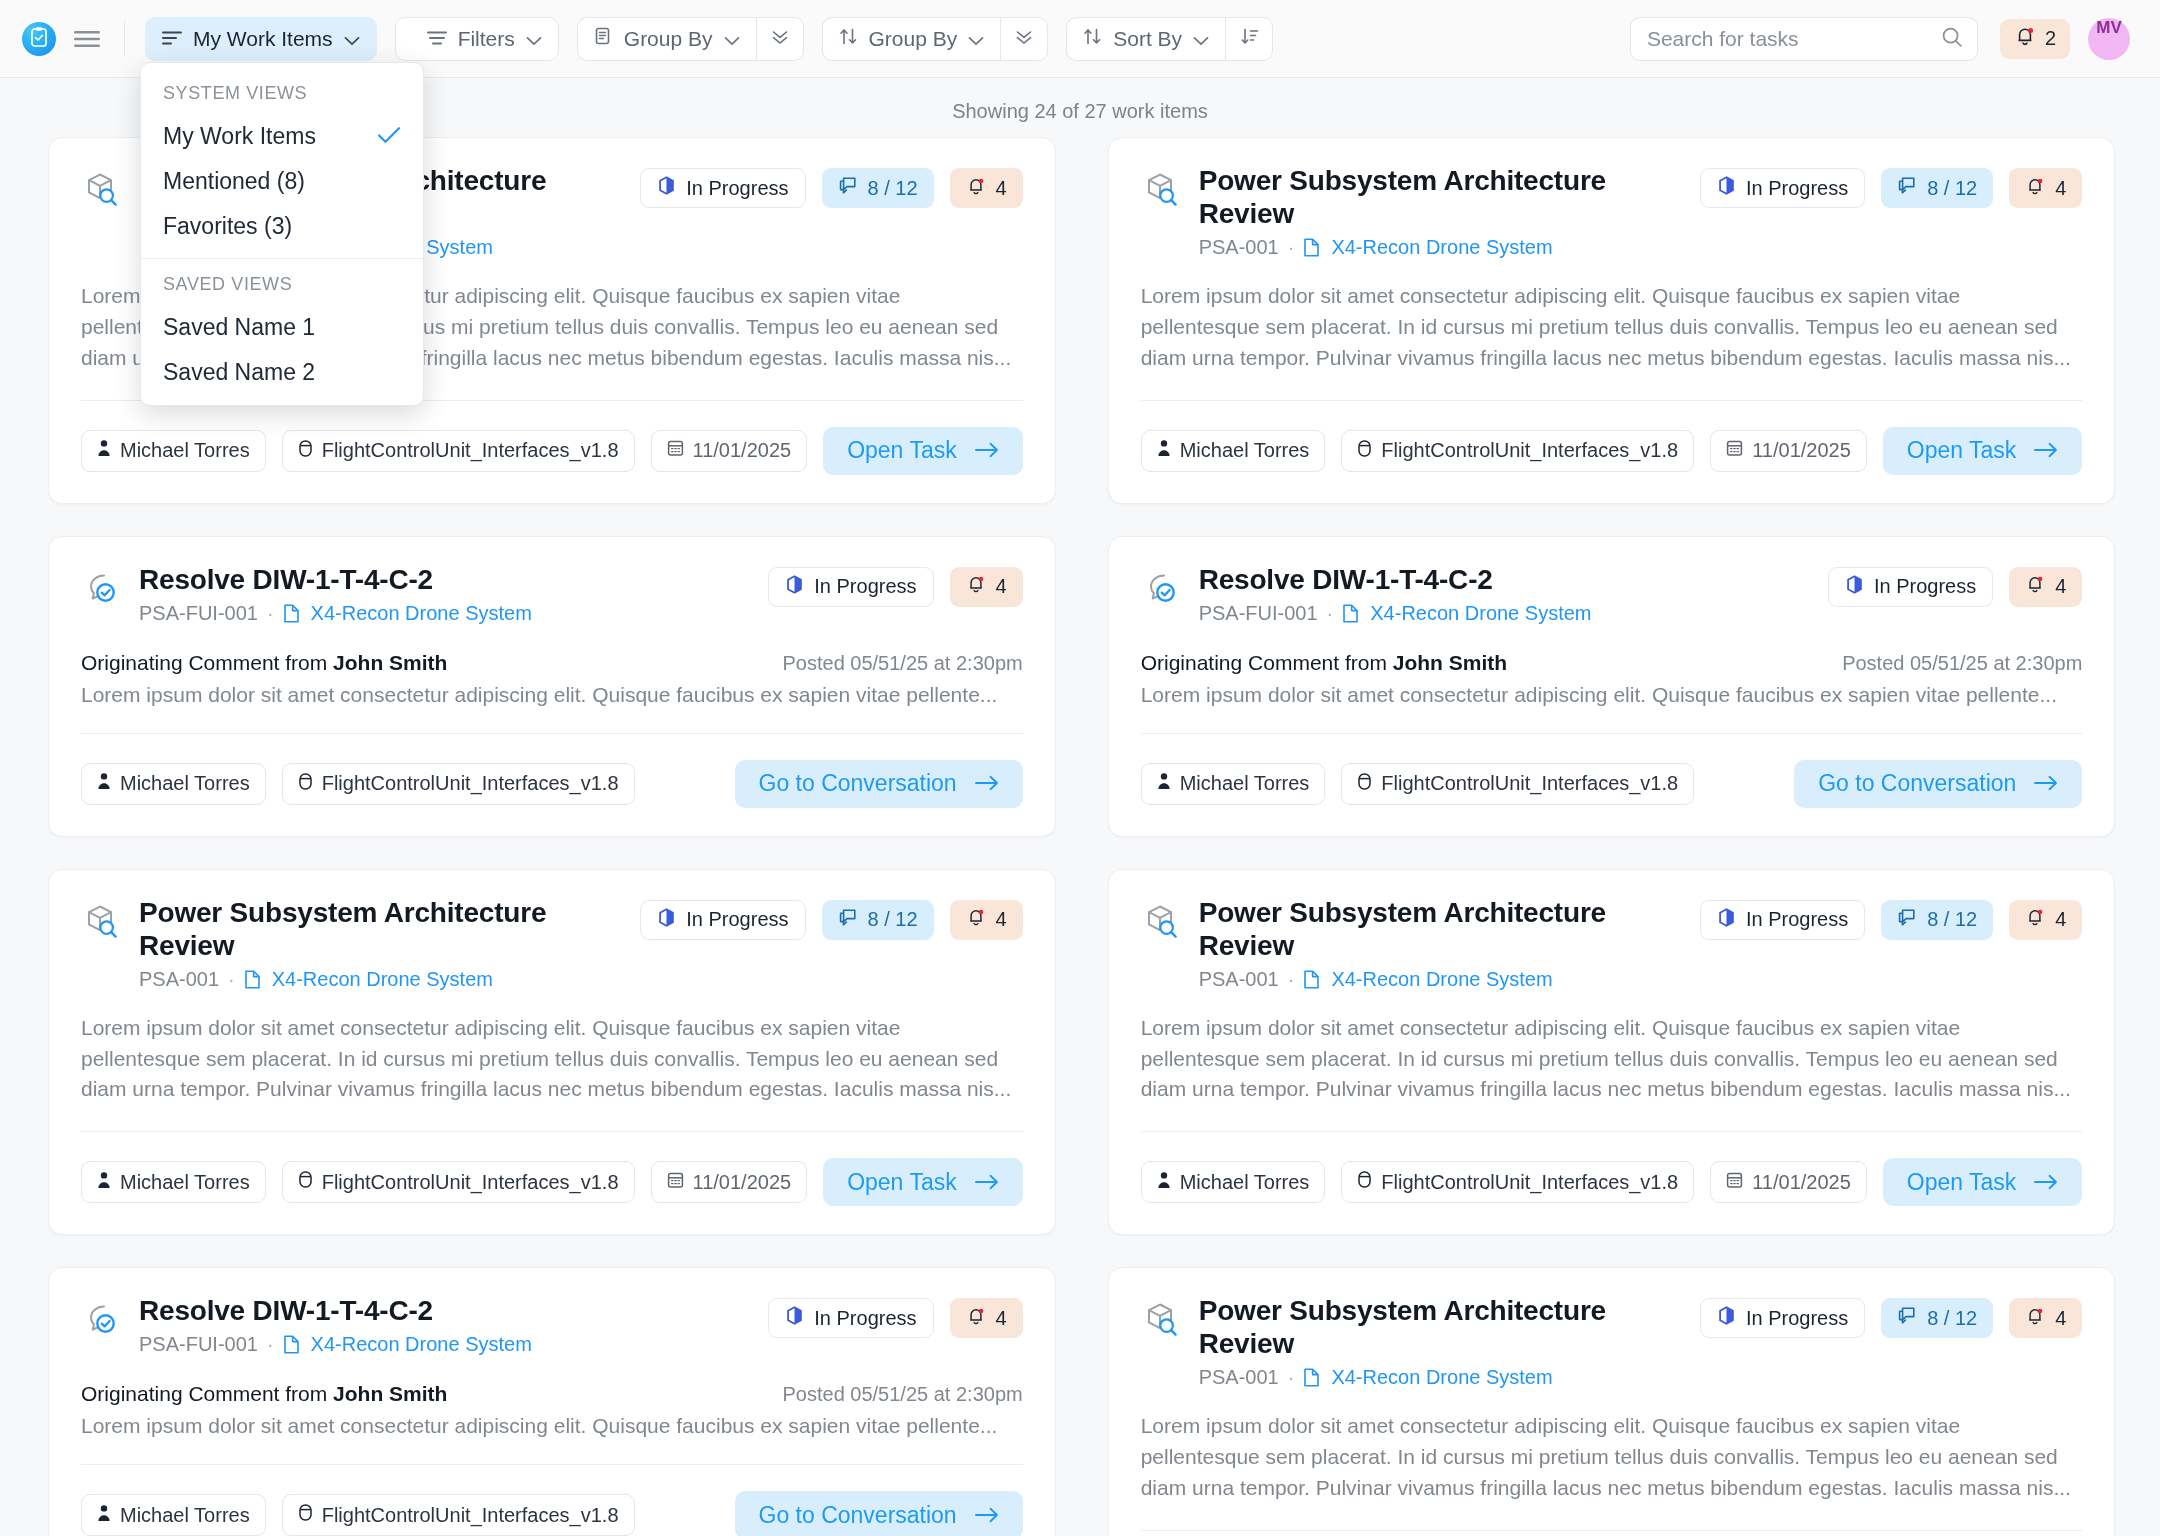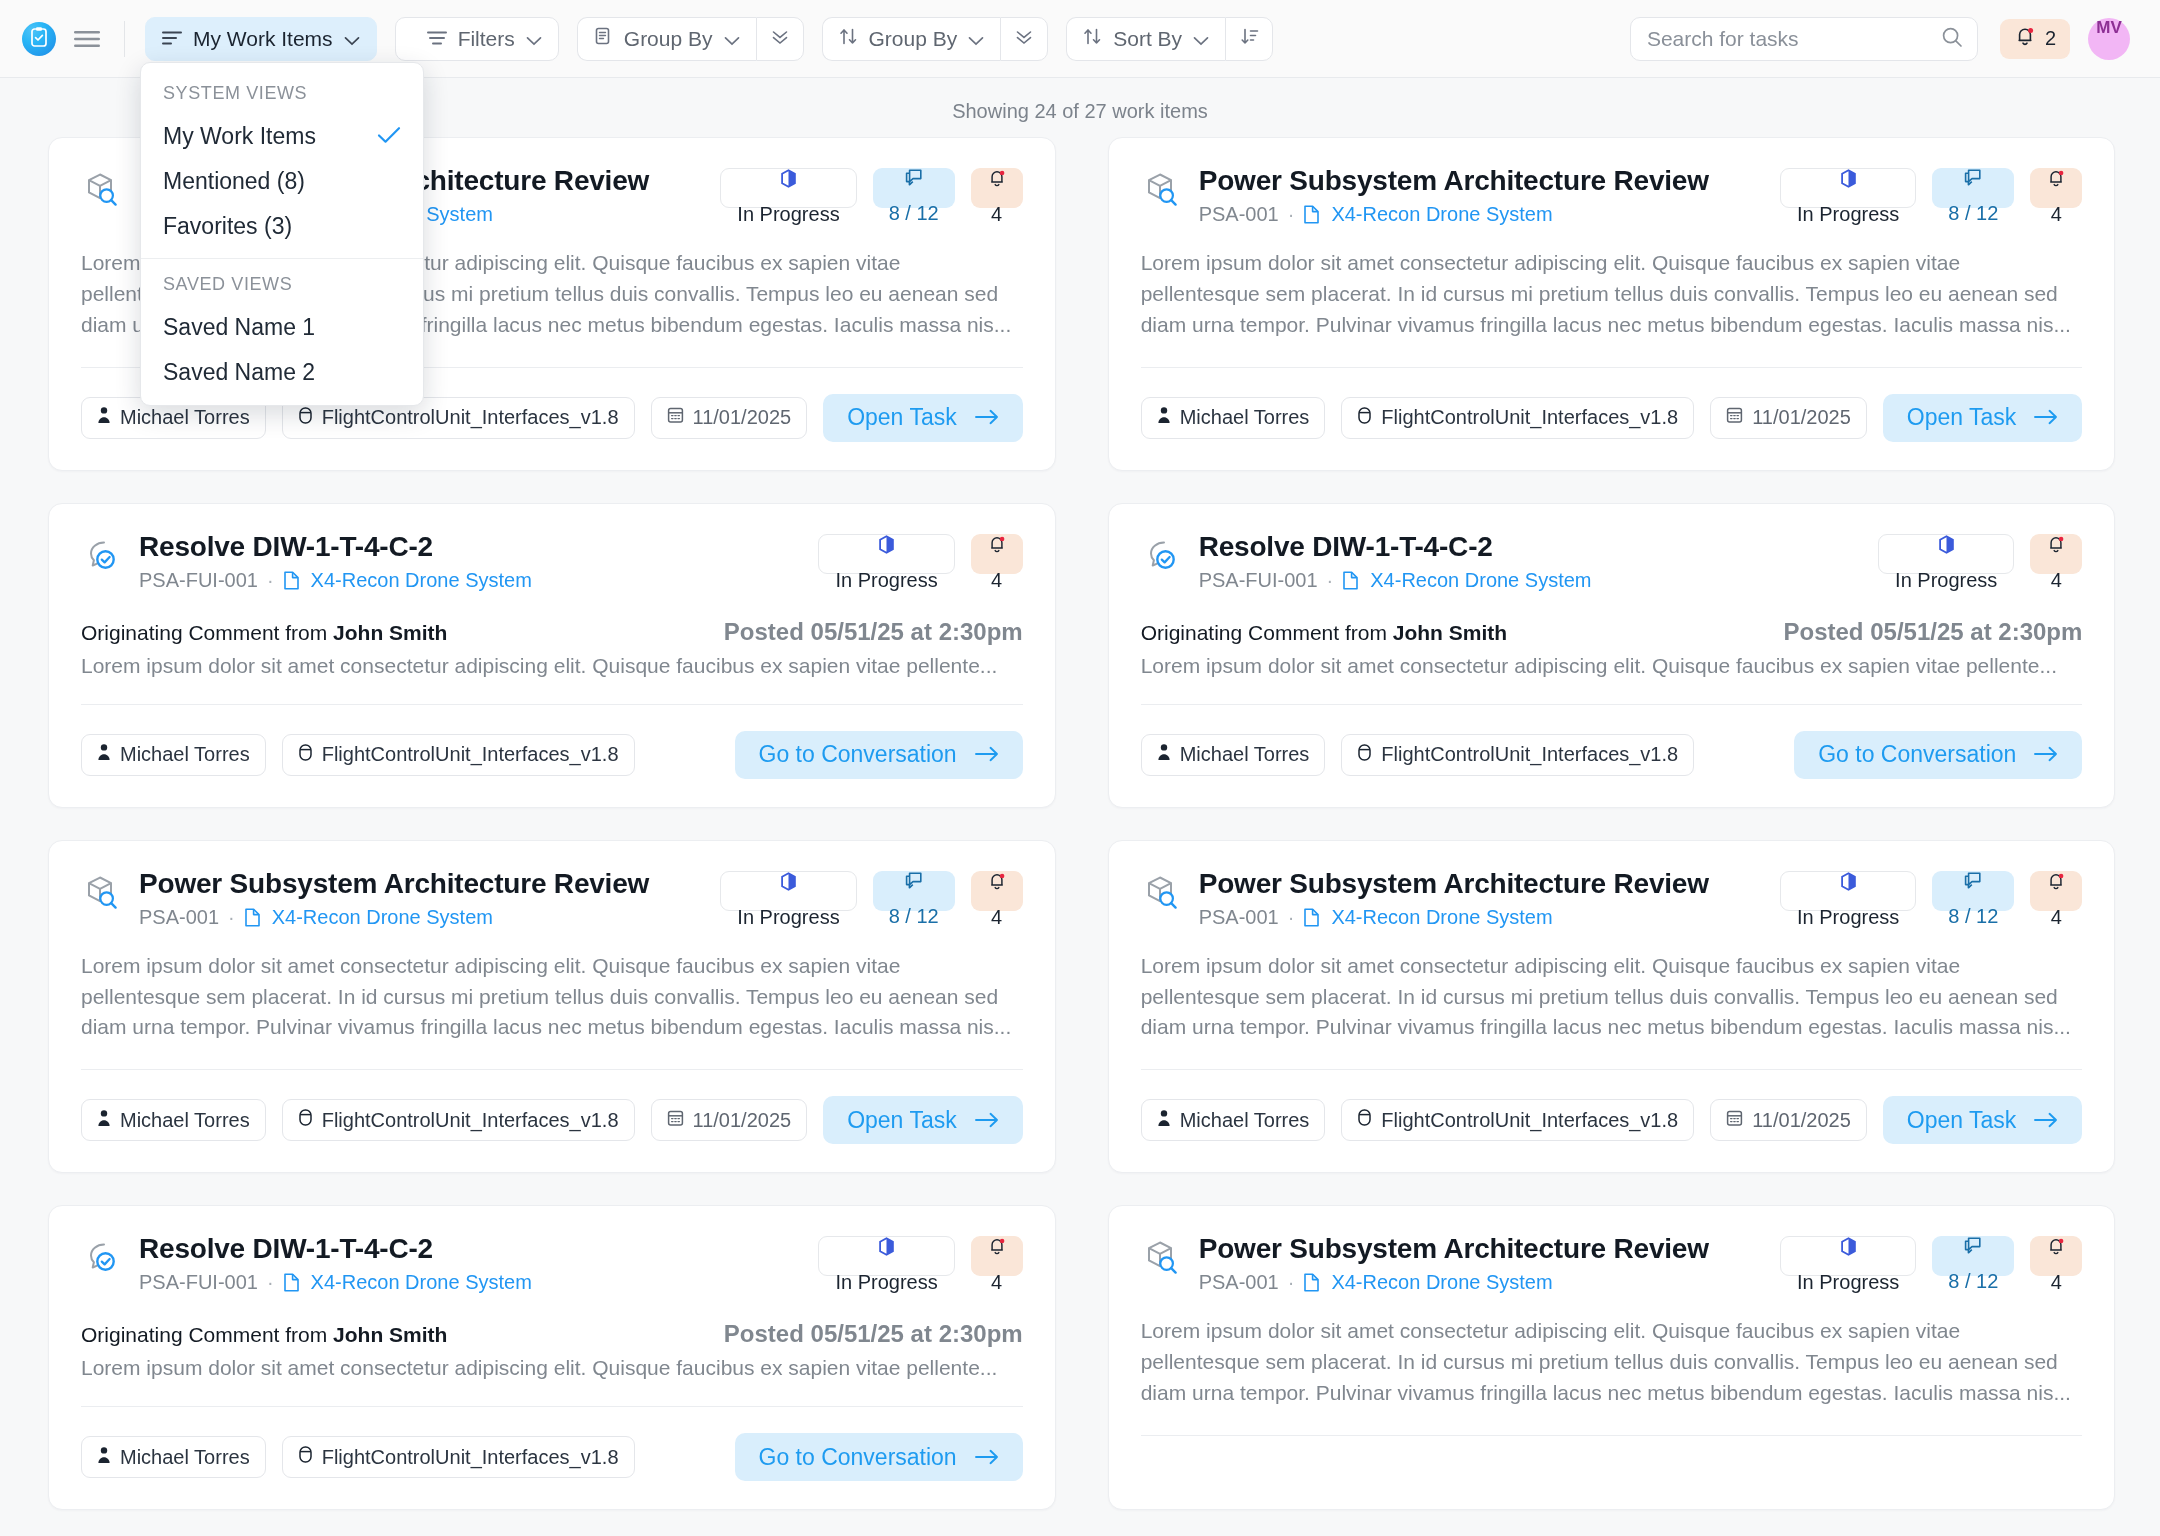--- a/index.html
+++ b/index.html
@@ -141,21 +141,21 @@
     margin-top: 6px; font-size: 20px; color:#80878f;
     display:flex; align-items:center; gap: 9px; white-space: nowrap;
   }
   .card-sub .dot { color:#a9afb6; }
   .card-sub a { color:#2196f3; text-decoration:none; }
   .doc-ic { display:inline-flex; margin-right:2px; }
 
   .badges { display:flex; align-items:center; gap: 16px; flex:none; padding-top: 4px; }
   .badge {
     height: 40px; border-radius: 9px; display:flex; align-items:center;
-    gap: 10px; padding: 0 16px; font-size: 20px; white-space:nowrap;flex-direction:column;
+    gap: 10px; padding: 0 16px; font-size: 20px; white-space:nowrap;
   }
   .badge-status { background:#fff; border:1px solid #e6e8eb; color:#1b2430; }
   .badge-comments { background:#d9eefc; color:#1a6fa8; }
   .badge-bell { background:#fae6d8; color:#1b2430; }
 
   .card-body {
     margin-top: 22px;
     font-size: 21px; line-height: 1.47; color:#80878f;
   }
 
@@ -177,21 +177,21 @@
     display:flex; align-items:center; gap: 18px; padding: 0 24px;
     font-size: 23px; color:#1e9bf0; white-space:nowrap;
   }
 
   .comment-head {
     display:flex; align-items:baseline; justify-content: space-between;
     margin-top: 26px; gap: 20px; text-align: center;
   }
   .comment-from { font-size: 21px; color:#131a23; }
   .comment-from b { font-weight:700; }
-  .comment-when { font-size: 24px; color:#80878f; white-space:nowrap;font-weight:bold; }
+  .comment-when { font-size: 20px; color:#80878f; white-space:nowrap; }
   .comment-text {
     margin-top: 8px; font-size: 21px; color:#80878f;
     overflow:hidden; white-space:nowrap; text-overflow: ellipsis;
   }
 </style>
 </head>
 <body>
 
 <div class="topbar">
 

